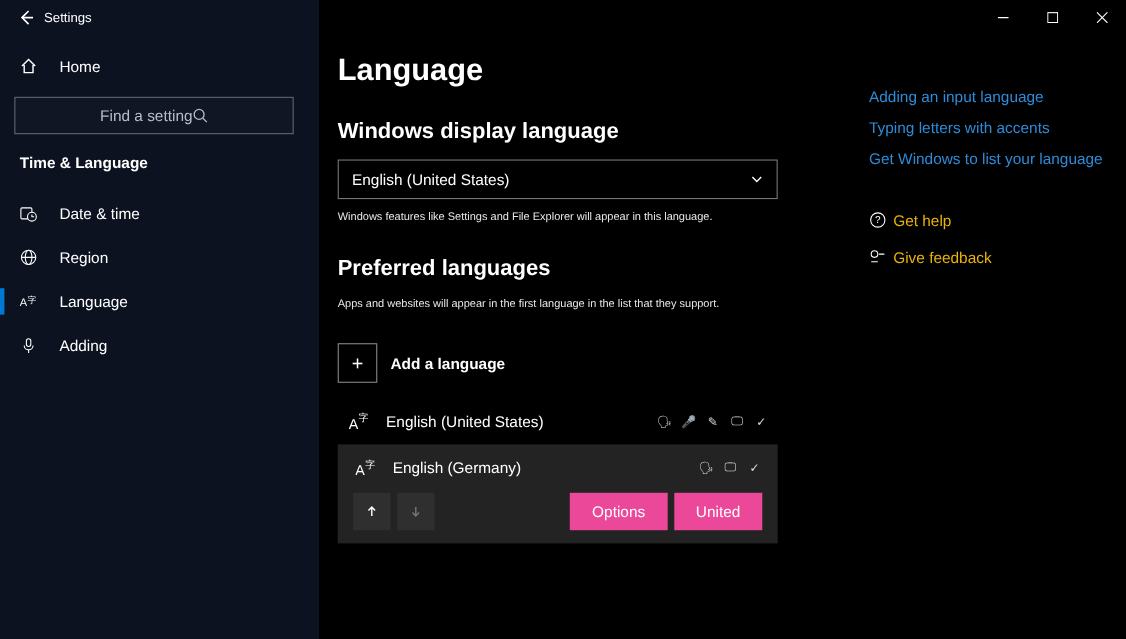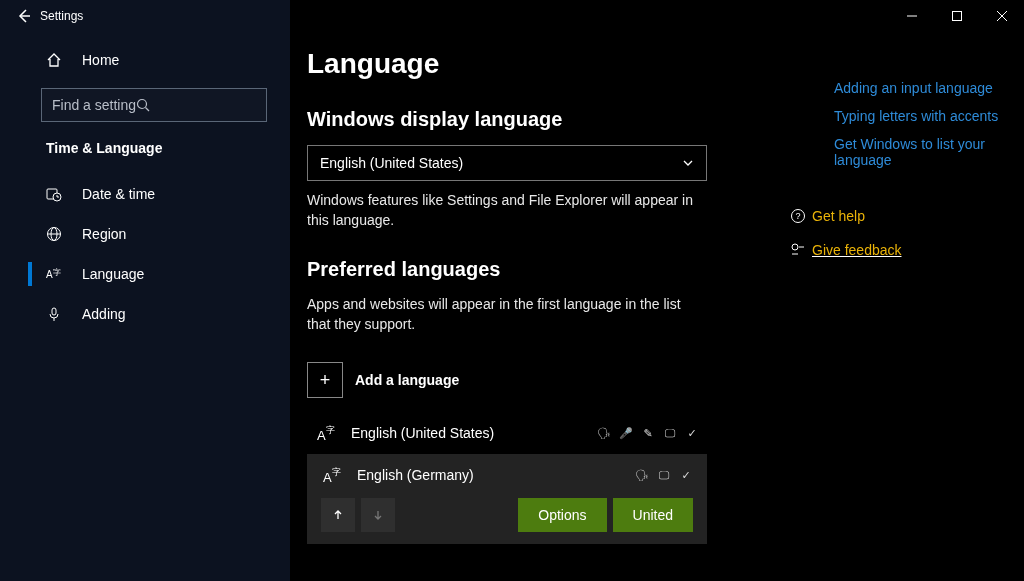--- a/index.html
+++ b/index.html
@@ -7,65 +7,65 @@
 
   
   .titlebar { height: 32px; display: flex; align-items: center; padding-left: 8px; }
   .titlebar .back { width: 32px; height: 32px; display: flex; align-items: center; justify-content: center; }
   .titlebar .title { font-size: 12px; margin-left: 0; }
   .titlebar .spacer { flex: 1; }
   .winbtn { width: 45px; height: 32px; display: flex; align-items: center; justify-content: center; }
   .winbtn svg { stroke: #fff; fill: none; }
 
   
-  .sidebar { position: absolute; top: 32px; left: 0; width: 280px; height: calc(581px - 32px); background: rgba(14,24,40,0.0); padding-top: 8px; padding-left: 28px; }
+  .sidebar { position: absolute; top: 32px; left: 0; width: 280px; height: calc(581px - 32px); background: rgba(14,24,40,0.0); padding-top: 8px; }
   
   .navy-bg { position: absolute; top: 0; left: 0; width: 290px; height: 581px; background: #0c1220; z-index: -1; }
 
   .home-row { display:flex; align-items:center; height: 40px; padding-left: 18px; font-size: 14px; }
   .home-row .icon { width: 16px; margin-right: 20px; display:inline-block; }
 
-  .search-box { margin: 8px 13px 18px 13px; height: 34px; border: 1px solid #5a6677; display:flex; align-items:center; padding: 0 10px; justify-content: flex-start; background: rgba(255,255,255,0.02); }
+  .search-box { margin: 8px 13px 18px 13px; height: 34px; border: 1px solid #5a6677; display:flex; align-items:center; padding: 0 10px; justify-content: center; background: rgba(255,255,255,0.02); }
   .search-box span.placeholder { color: #b8bec8; font-size: 14px; }
   .search-box .search-ico { color: #b8bec8; font-size: 13px; }
 
   .section-title { font-size: 14px; font-weight: 600; padding: 0 18px 18px 18px; color: #fff; }
 
   .nav-item { display:flex; align-items:center; height: 40px; padding-left: 18px; font-size: 14px; position: relative; }
   .nav-item .icon { width: 16px; margin-right: 20px; display:inline-block; color: #fff; }
   .nav-item.active::before { content:''; position:absolute; left:0; top:8px; bottom:8px; width:4px; background:#0078d4; }
 
   
   .main { position: absolute; top: 32px; left: 307px; width: 460px; padding-top: 16px; padding-bottom: 20px; }
   .page-heading { font-size: 28px; font-weight: 600; margin-bottom: 28px; }
   .subhead { font-size: 20px; font-weight: 600; margin-bottom: 14px; }
   .dropdown { width: 400px; height: 36px; border: 1px solid #777; display:flex; align-items:center; justify-content:space-between; padding: 0 12px; font-size:14px; margin-bottom:10px; }
-  .desc { font-size: 14px; color: #e8e8e8; margin-bottom: 28px; line-height: 1.4; max-width: 400px; }
+  .desc { font-size: 10px; color: #e8e8e8; margin-bottom: 28px; line-height: 1.4; max-width: 400px; }
 
   .add-lang { display:flex; align-items:center; margin: 6px 0 14px 0; }
   .plus-box { width: 36px; height: 36px; border:1px solid #888; display:flex; align-items:center; justify-content:center; font-size:18px; margin-right:12px; }
   .add-lang-label { font-size:14px;font-weight:bold; }
 
   .lang-row { width: 400px; height: 42px; display:flex; align-items:center; padding: 0 8px; }
   .lang-row.selected-box { width: 400px; background: #232323; padding-top: 10px; padding-bottom: 12px; height: auto; display:block; }
   .lang-row .lang-icon { width: 24px; margin: 0 10px 0 2px; font-size: 16px; }
   .lang-row .lang-name { font-size:14px; flex:1; }
   .lang-row .feat { font-size:11px; color:#ddd; display:flex; gap:8px; }
   .feat span { width:14px; display:inline-block; text-align:center; }
 
   .selected-box .top-line { display:flex; align-items:center; padding: 0 6px 12px 6px; }
   .selected-box .btn-row { display:flex; align-items:center; padding: 0 6px; gap: 6px; }
   .arrow-btn { width:34px; height:34px; background:#2f2f2f; display:flex; align-items:center; justify-content:center; font-size:14px; color:#888; }
   .arrow-btn.enabled { color:#fff; }
   .btn-spacer { flex:1; }
-  .action-btn { height:34px; padding: 0 20px; background:#4d7c0f; display:flex; align-items:center; font-size:14px; }
+  .action-btn { height:34px; padding: 0 20px; background:#ec4899; display:flex; align-items:center; font-size:14px; }
 
   
   .right-col { position:absolute; top: 80px; left: 790px; width: 220px; font-size:14px; }
-  .right-col .link { color: #2e8bd8; margin-bottom: 12px; cursor:default;margin-left:44px; }
+  .right-col .link { color: #2e8bd8; margin-bottom: 12px; cursor:default; }
   .right-col .help-row { display:flex; align-items:center; margin-top: 18px; }
   .right-col .help-row .ic { width:22px; color:#fff; font-size:14px; }
   .right-col .help-row .lk { color:#eab308; }
 
   svg { display:block; }
 </style>
 </head>
 <body>
 
 <div class="navy-bg"></div>
@@ -245,21 +245,21 @@
 
   <div class="help-row" style="margin-top:40px;">
     <span class="ic">
       <svg width="16" height="16" viewBox="0 0 16 16">
           <circle cx="8" cy="8" r="6.5" stroke="#fff" fill="none"></circle>
           <text x="5.5" y="11" font-size="9" fill="#fff">?</text>
         </svg>
     </span>
     <span class="lk">Get help</span>
   </div>
-  <div class="help-row" style="text-decoration:underline;">
+  <div class="help-row" style="">
     <span class="ic">
       <svg width="16" height="16" viewBox="0 0 16 16">
           <circle cx="5" cy="5" r="3" stroke="#fff" fill="none"></circle>
           <path d="M9 5 H14 M2 12 H8" stroke="#fff"></path>
         </svg>
     </span>
     <span class="lk">Give feedback</span>
   </div>
 </div>
 

